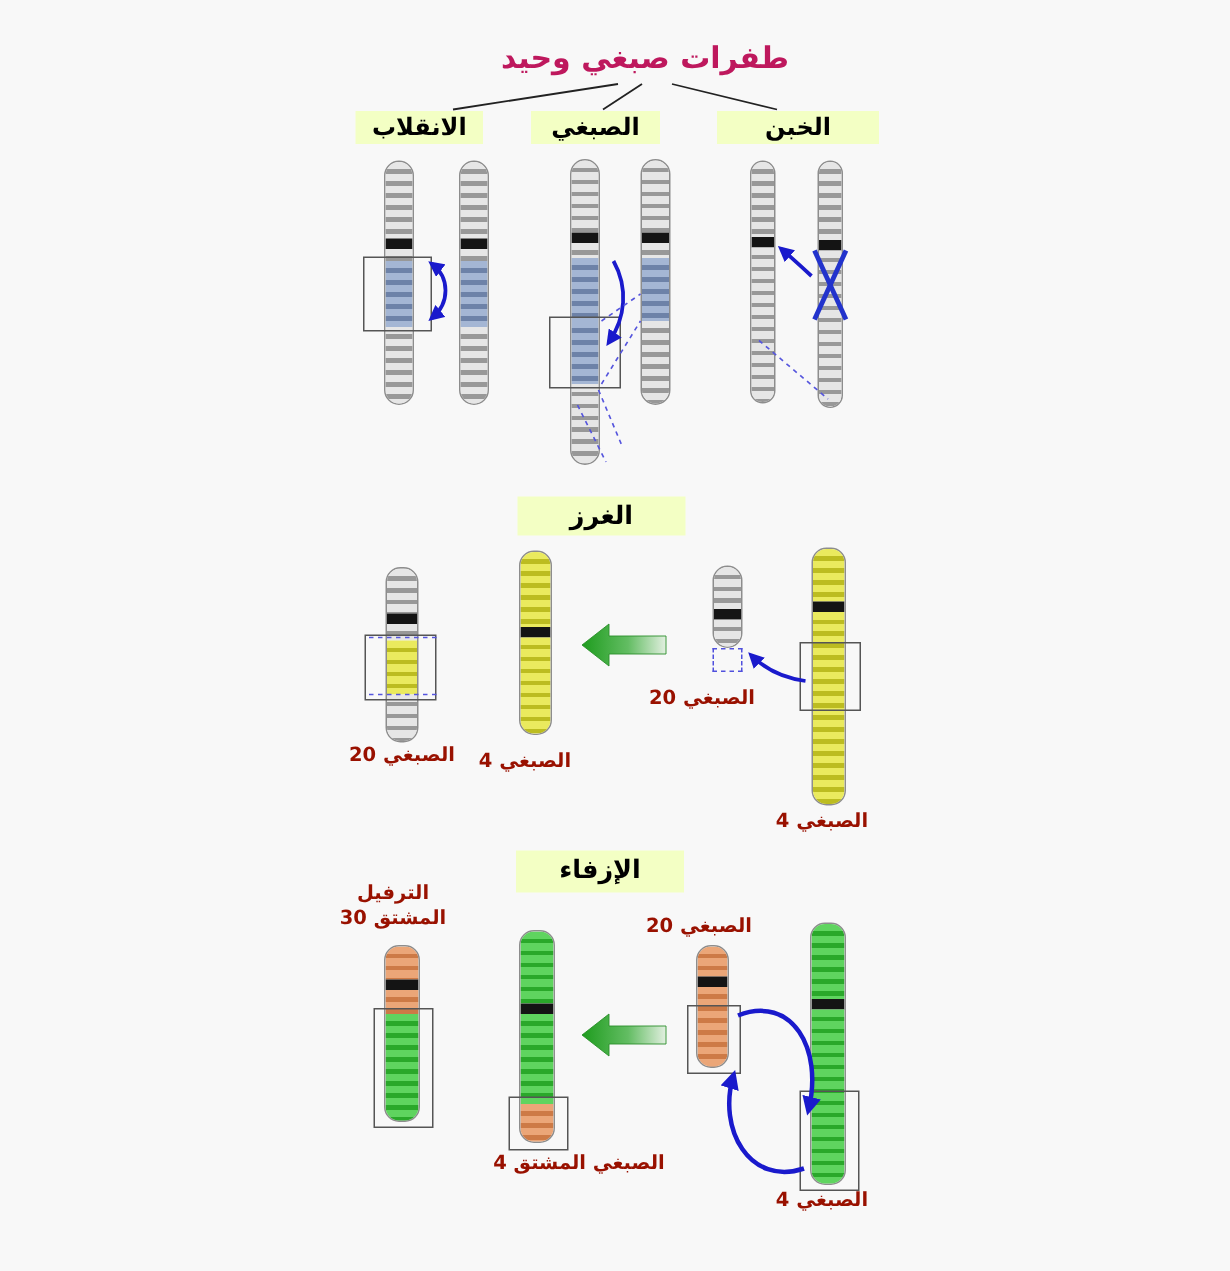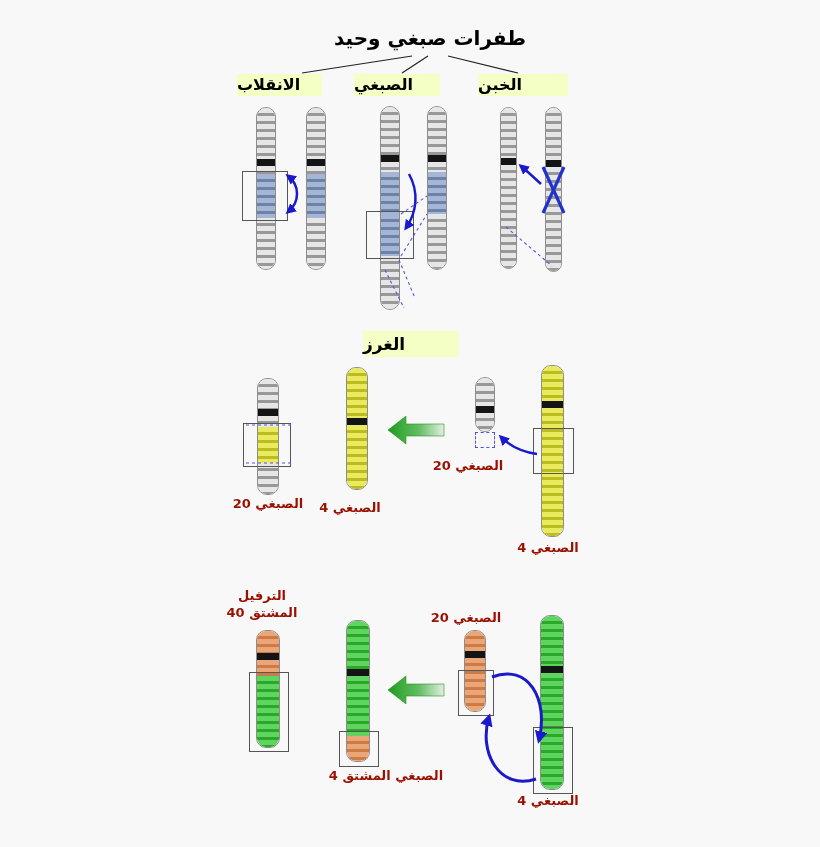--- a/index.html
+++ b/index.html
@@ -1,21 +1,21 @@
 <!DOCTYPE html>
 <html lang="ar"><head>
 <meta charset="utf-8">
 <style>
   html,body{margin:0;padding:0;background:#f8f8f8;}
   #stage{position:relative;width:820px;height:847px;background:#f8f8f8;
          font-family:"DejaVu Sans",sans-serif;overflow:hidden;}
   #title{position:absolute;left:330px;top:26px;width:200px;text-align:center;
-         font-size:20px;font-weight:bold;color:#000000;direction:rtl;}
+         font-size:20px;font-weight:bold;color:#be185d;direction:rtl;}
   .sec-label{position:absolute;background:#f3ffc4;font-weight:bold;font-size:16px;
-             color:#000;text-align:left;direction:rtl;line-height:22px;}
+             color:#000;text-align:center;direction:rtl;line-height:22px;}
   .big-label{font-size:17px;line-height:26px;}
   .red-label{position:absolute;color:#991100;font-weight:bold;font-size:13px;
              text-align:center;direction:rtl;line-height:1.3;}
   .chrom{position:absolute;display:flex;flex-direction:column;border-radius:10px;
          overflow:hidden;border:1px solid #8d8d8d;box-sizing:border-box;}
   .seg{flex:0 0 auto;width:100%;}
   .band-gray{background:repeating-linear-gradient(to bottom,#e6e6e6 0 5px,#989898 5px 8px);}
   .band-blue{background:repeating-linear-gradient(to bottom,#a4b6d4 0 5px,#6d82a8 5px 8px);}
   .band-yellow{background:repeating-linear-gradient(to bottom,#eaea5e 0 5px,#bcbc20 5px 8px);}
   .band-green{background:repeating-linear-gradient(to bottom,#5fd45f 0 5px,#2aa82a 5px 8px);}
@@ -27,21 +27,21 @@
 </style>
 </head>
 <body>
 
 <div id="stage">
 
   <div id="title">طفرات صبغي وحيد</div>
 
   <div class="sec-label" style="left:237px;top:74px;width:85px;height:22px">الانقلاب</div>
   <div class="sec-label" style="left:354px;top:74px;width:86px;height:22px">الصبغي</div>
-  <div class="sec-label" style="left:478px;top:74px;width:90px;height:22px">الخبن</div>
+  <div class="sec-label" style="left:478px;top:74px;width:108px;height:22px">الخبن</div>
 
   <div class="chrom" style="left:256px;top:107px;width:20px;height:163px">
     <div class="seg band-gray" style="height:51px"></div>
     <div class="seg centromere" style="height:7px"></div>
     <div class="seg band-gray" style="height:8px"></div>
     <div class="seg band-blue" style="height:44px"></div>
     <div class="seg band-gray" style="height:53px"></div>
   </div>
   <div class="chrom" style="left:306px;top:107px;width:20px;height:163px">
     <div class="seg band-gray" style="height:51px"></div>
@@ -73,21 +73,21 @@
     <div class="seg band-gray" style="height:50px"></div>
     <div class="seg centromere" style="height:7px"></div>
     <div class="seg band-gray" style="height:105px"></div>
   </div>
   <div class="chrom" style="left:545px;top:107px;width:17px;height:165px">
     <div class="seg band-gray" style="height:52px"></div>
     <div class="seg centromere" style="height:7px"></div>
     <div class="seg band-gray" style="height:106px"></div>
   </div>
 
-  <div class="sec-label big-label" style="left:363px;top:331px;width:96px;height:26px">الغرز</div>
+  <div class="sec-label big-label" style="left:345px;top:331px;width:112px;height:26px">الغرز</div>
 
   <div class="chrom" style="left:257px;top:378px;width:22px;height:117px">
     <div class="seg band-gray" style="height:30px"></div>
     <div class="seg centromere" style="height:7px"></div>
     <div class="seg band-gray" style="height:11px"></div>
     <div class="seg band-yellow" style="height:36px"></div>
     <div class="seg band-gray" style="height:33px"></div>
   </div>
   <div class="outline-box" style="left:243px;top:423px;width:46px;height:42px"></div>
   <div class="red-label" style="left:224px;top:496px;width:88px">الصبغي 20</div>
@@ -108,24 +108,25 @@
   <div class="red-label" style="left:430px;top:458px;width:76px">الصبغي 20</div>
 
   <div class="chrom" style="left:541px;top:365px;width:23px;height:172px">
     <div class="seg band-yellow" style="height:35px"></div>
     <div class="seg centromere" style="height:7px"></div>
     <div class="seg band-yellow" style="height:130px"></div>
   </div>
   <div class="outline-box" style="left:533px;top:428px;width:39px;height:44px"></div>
   <div class="red-label" style="left:512px;top:540px;width:72px">الصبغي 4</div>
 
+  <div class="sec-label big-label" style="left:344px;top:567px;width:112px;height:28px">الإزفاء</div>
 
   <div class="red-label" style="left:222px;top:588px;width:80px">
     <div>الترفيل</div>
-    <div>المشتق 40</div>
+    <div>المشتق 30</div>
   </div>
 
   <div class="chrom" style="left:256px;top:630px;width:24px;height:118px">
     <div class="seg band-orange" style="height:22px"></div>
     <div class="seg centromere" style="height:7px"></div>
     <div class="seg band-orange" style="height:16px"></div>
     <div class="seg band-green" style="height:73px"></div>
   </div>
   <div class="outline-box" style="left:249px;top:672px;width:38px;height:78px"></div>
 

